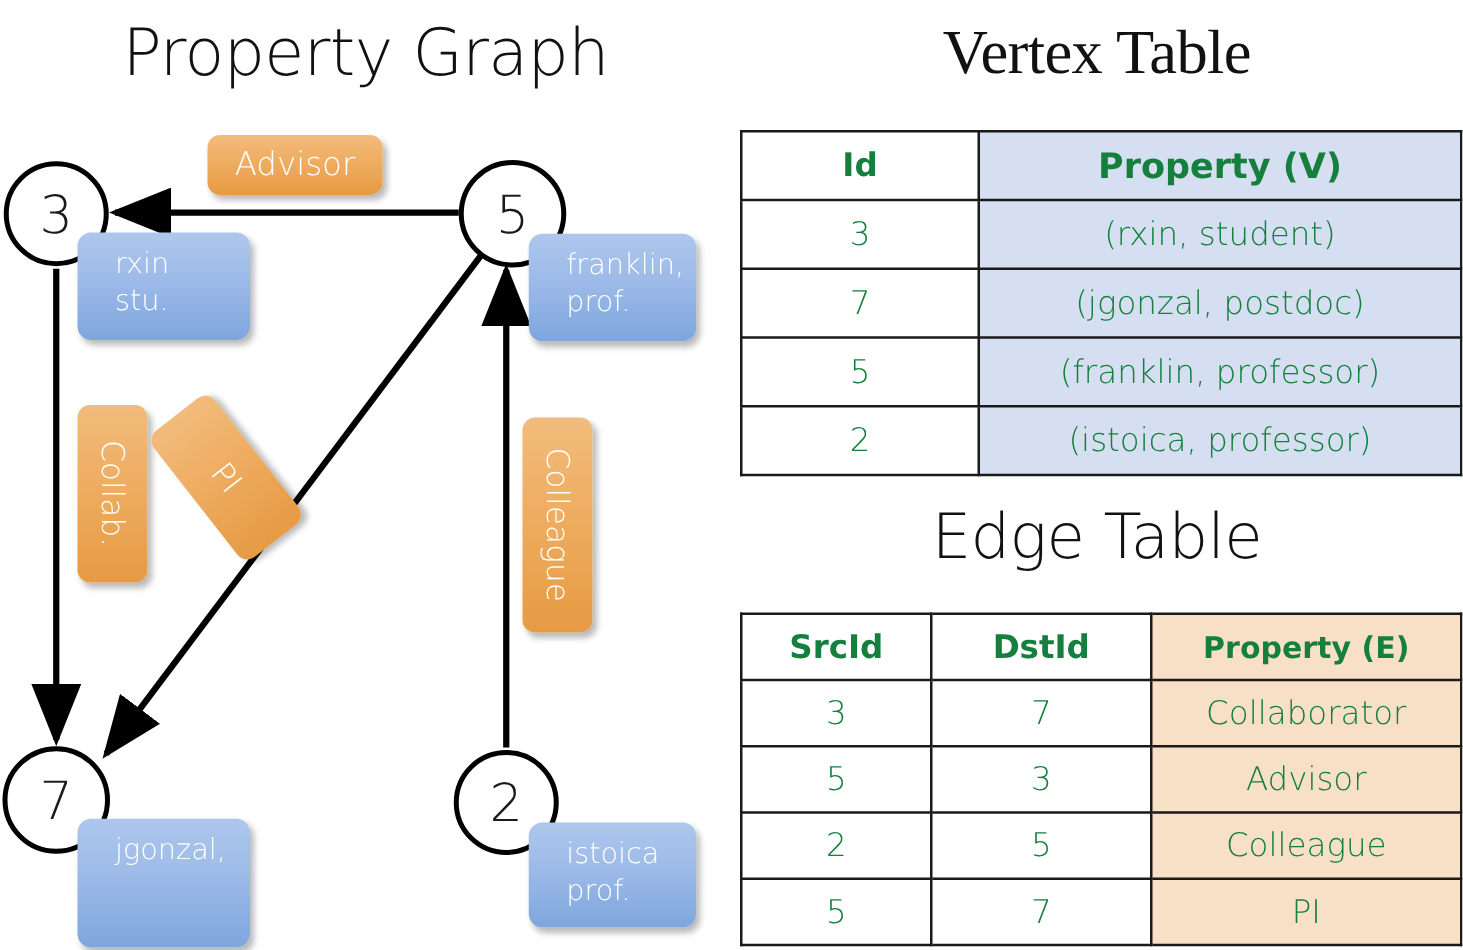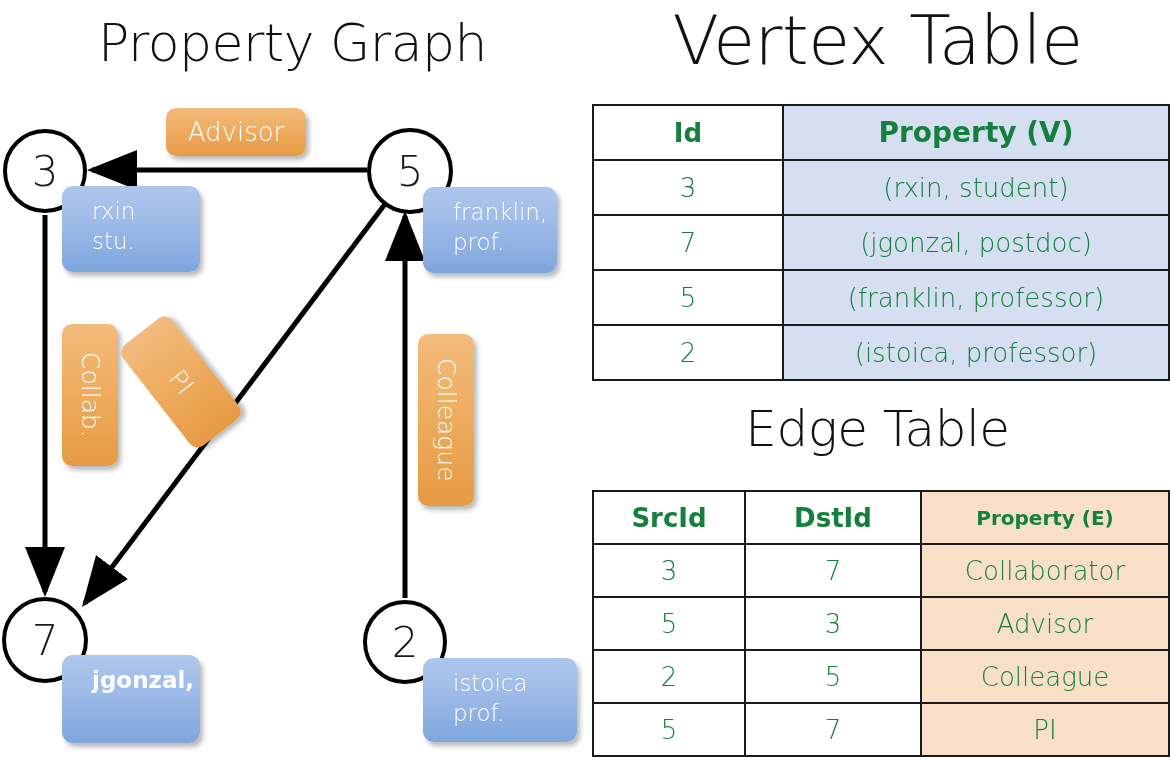--- a/index.html
+++ b/index.html
@@ -29,22 +29,23 @@
     left: 0; top: 12px;
     width: 585px;
     text-align: center;
     font-size: 52px;
     line-height: 62px;
   }
   #title-vertex-table {
     left: 585px; top: 10px;
     width: 585px;
     text-align: center;
-    font-size: 68px;
+    font-size: 50px;
     line-height: 62px;
+    font-family: Liberation Serif, serif;
   }
   #title-edge-table {
     left: 585px; top: 398px;
     width: 585px;
     text-align: center;
     font-size: 50px;
     line-height: 62px;
   }
 
   
@@ -142,21 +143,21 @@
 
   
   #edge-table {
     left: 592px; top: 490px;
     width: 578px;
   }
   #edge-table th, #edge-table td { height: 51px; font-size: 26px; }
   #edge-table .col-src { width: 150px; background: #ffffff; }
   #edge-table .col-dst { width: 174px; background: #ffffff; }
   #edge-table .col-prop { background: #f8e0c6; }
-  #edge-table th.col-prop { font-size: 20px; }
+  #edge-table th.col-prop { font-size: 24px; }
 </style>
 </head>
 <body>
 
 <div class="title" id="title-property-graph">Property Graph</div>
 <div class="title" id="title-vertex-table">Vertex Table</div>
 <div class="title" id="title-edge-table">Edge Table</div>
 
 <div id="graph-panel">
 
@@ -192,25 +193,25 @@
   <div class="prop-box" style="left:62px; top:186px; width:138px; height:86px;">
     <div>rxin</div>
     <div>stu.</div>
   </div>
 
   <div class="prop-box" style="left:423px; top:187px; width:134px; height:86px;">
     <div>franklin,</div>
     <div>prof.</div>
   </div>
 
-  <div class="prop-box" style="left:62px; top:655px; width:138px; height:88px;font-weight:bold;">
+  <div class="prop-box" style="left:62px; top:655px; width:138px; height:103px;">
     <div>jgonzal,</div>
   </div>
 
-  <div class="prop-box" style="left:423px; top:658px; width:154px; height:84px;">
+  <div class="prop-box" style="left:423px; top:658px; width:134px; height:84px;">
     <div>istoica</div>
     <div>prof.</div>
   </div>
 
   <div class="edge-label" style="left:166px; top:108px; width:140px; height:48px;">
     <span style="font-size:26px;">Advisor</span>
   </div>
 
   <div class="edge-label" style="left:62px; top:324px; width:56px; height:142px;">
     <span class="vtext">Collab.</span>

